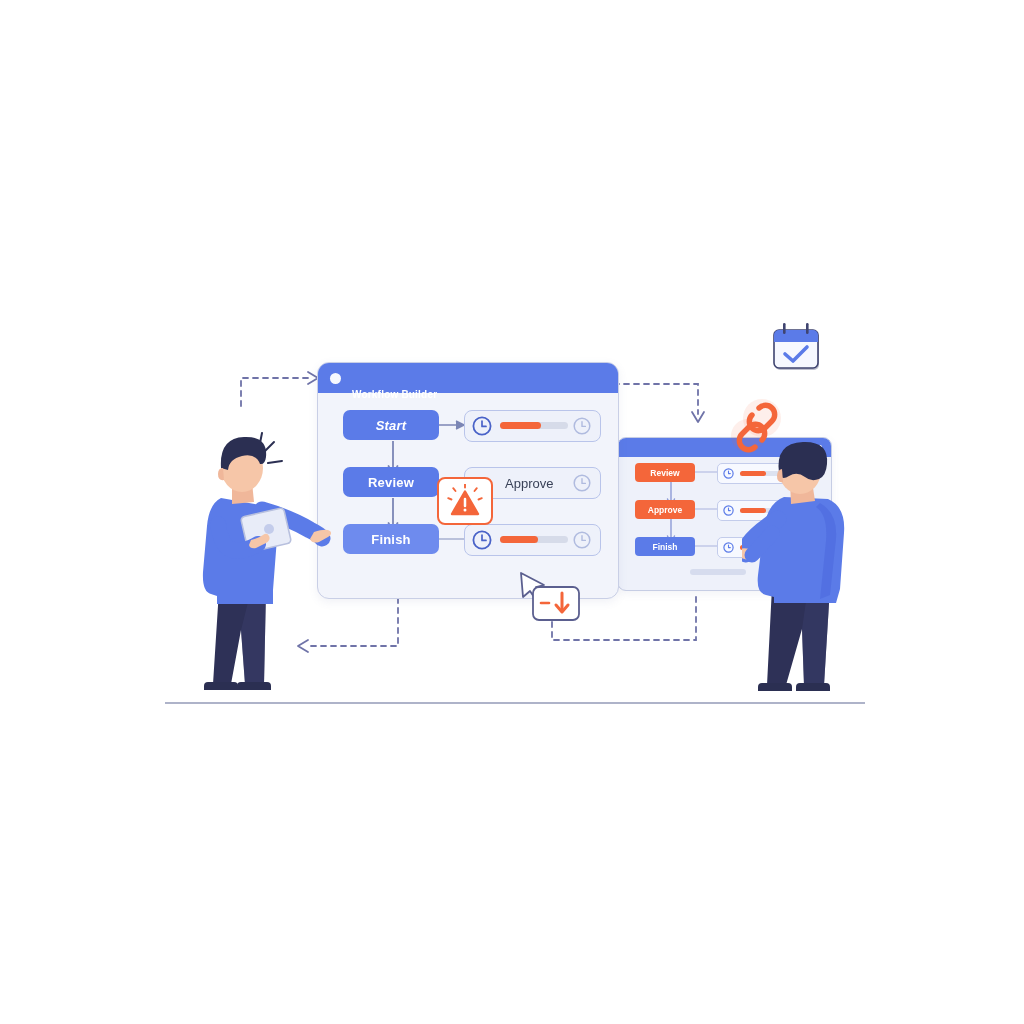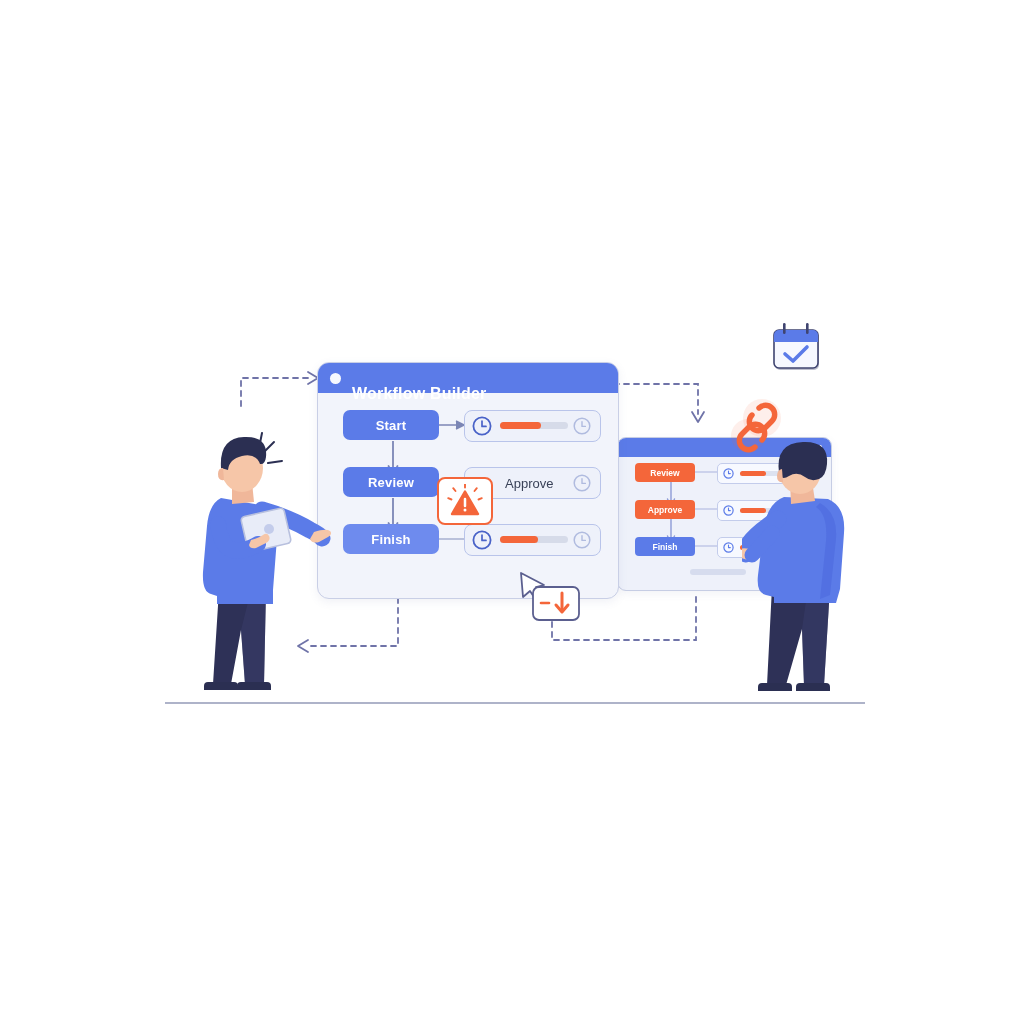--- a/index.html
+++ b/index.html
@@ -27,21 +27,21 @@
   #left-titlebar{
     position:absolute;left:0;top:0;width:100%;height:30px;
     background:#5b7be8;
     display:flex;align-items:center;
   }
   #left-titlebar .dot{
     width:11px;height:11px;border-radius:50%;
     background:#ffffff;margin-left:12px;flex:0 0 auto;opacity:.95;
   }
   #left-title-text{
-    color:#ffffff;font-size:16px;font-weight:600;
+    color:#ffffff;font-size:10px;font-weight:600;
     margin-left:11px;letter-spacing:.2px;white-space:nowrap;margin-top:32px;
   }
   #left-body{position:absolute;left:0;top:30px;width:100%;height:205px;}
 
   .node{
     position:absolute;width:96px;height:30px;
     background:#5b7be8;border-radius:7px;
     color:#fff;font-size:13px;font-weight:600;
     display:flex;align-items:center;justify-content:center;
     letter-spacing:.2px;
@@ -230,21 +230,21 @@
         <path d="M4.5 82 L9 91 L13.5 82" fill="none" stroke="#7c86b5" stroke-width="1.8" stroke-linecap="round" stroke-linejoin="round"></path>
       </svg>
 
       <svg class="abs" style="left:120px;top:18px;" width="28" height="160" viewBox="0 0 28 160">
         <path d="M0 14 L22 14" stroke="#7c86b5" stroke-width="1.6"></path>
         <path d="M18 10 L26 14 L18 18" fill="#7c86b5" stroke="#7c86b5" stroke-width="1.4" stroke-linejoin="round"></path>
         <path d="M0 71 L26 71" stroke="#a3abcd" stroke-width="1.4"></path>
         <path d="M0 128 L26 128" stroke="#a3abcd" stroke-width="1.4"></path>
       </svg>
 
-      <div class="node" style="left:25px;top:17px;">
+      <div class="node" style="left:25px;top:17px;font-style:italic;">
         <span>Start</span>
       </div>
       <div class="node" style="left:25px;top:74px;">
         <span>Review</span>
       </div>
       <div class="node faded" style="left:25px;top:131px;">
         <span>Finish</span>
       </div>
 
       <div class="rowbox" style="left:146px;top:17px;width:135px;">

